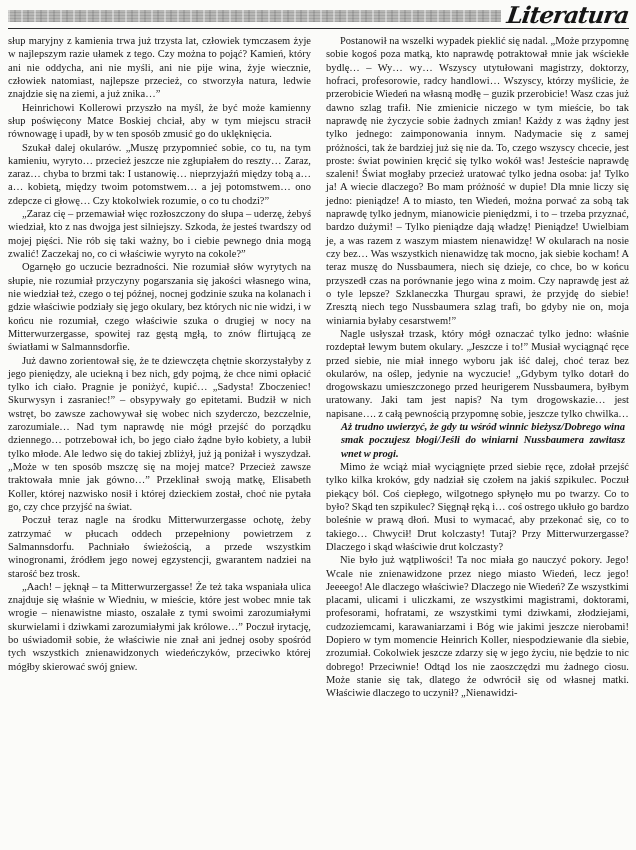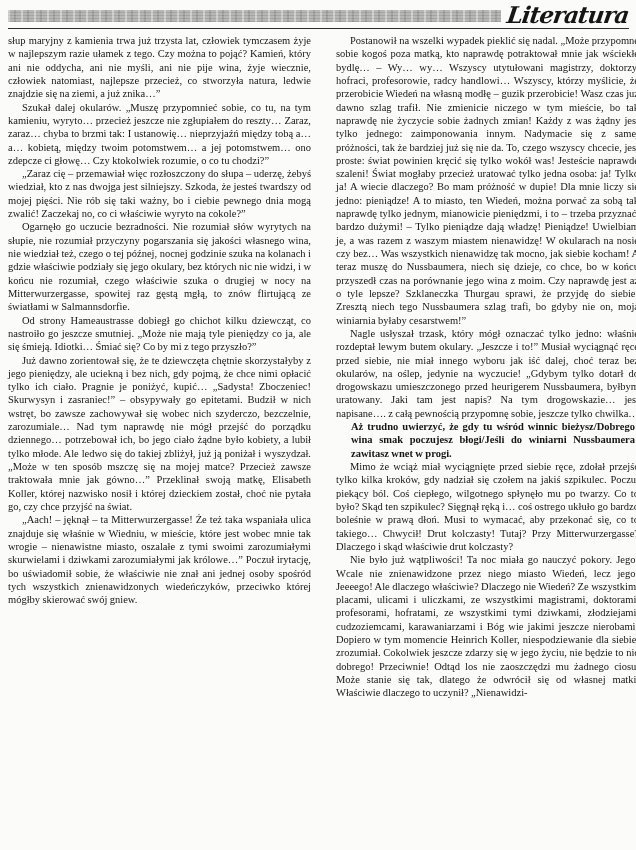--- a/index.html
+++ b/index.html
@@ -49,65 +49,67 @@
     white-space: nowrap;
   }
   .header-rule {
     border: 0;
     border-top: 1.6px solid #2c2c2c;
     margin: 3px 0 0 0;
   }
   
   .columns {
     display: flex;
-    gap: 25px;
+    gap: 15px;
     margin-top: 5px;
   }
   .col {
     width: 303px;
     flex: 0 0 303px;
   }
   .col p {
     margin: 0;
     font-size: 10.5px;
     line-height: 13.32px;
     text-align: justify;
     hyphens: auto;
     -webkit-hyphens: auto;
     word-spacing: -0.2px;
   }
   .col p.indent { text-indent: 14px; }
   .col p.noindent { text-indent: 0; }
   .col p.verse {
     font-weight: 700;
+    font-style: italic;
     text-indent: 0;
     padding-left: 15px;
     padding-right: 4px;
   }
 </style>
 </head>
 <body>
 
 <div class="page">
 
   <header class="masthead-row">
     <div class="masthead-bar"></div>
     <div class="masthead-title">Literatura</div>
   </header>
 
   <hr class="header-rule">
 
   <main class="columns">
     <section class="col">
         <p class="noindent">słup maryjny z kamienia trwa już trzysta lat, człowiek tymczasem żyje w najlepszym razie ułamek z tego. Czy można to pojąć? Kamień, który ani nie oddycha, ani nie myśli, ani nie pije wina, żyje wiecznie, człowiek natomiast, najlepsze przecież, co stworzyła natura, ledwie znajdzie się na ziemi, a już znika…”</p>
+        <p class="indent">Heinrichowi Kollerowi przyszło na myśl, że być może kamienny słup poświęcony Matce Boskiej chciał, aby w tym miejscu stracił równowagę i upadł, by w ten sposób zmusić go do uklęknięcia.</p>
         <p class="indent">Szukał dalej okularów. „Muszę przypomnieć sobie, co tu, na tym kamieniu, wyryto… przecież jeszcze nie zgłupiałem do reszty… Zaraz, zaraz… chyba to brzmi tak: I ustanowię… nieprzyjaźń między tobą a… a… kobietą, między twoim potomstwem… a jej potomstwem… ono zdepcze ci głowę… Czy ktokolwiek rozumie, o co tu chodzi?”</p>
         <p class="indent">„Zaraz cię – przemawiał więc rozłoszczony do słupa – uderzę, żebyś wiedział, kto z nas dwojga jest silniejszy. Szkoda, że jesteś twardszy od mojej pięści. Nie rób się taki ważny, bo i ciebie pewnego dnia mogą zwalić! Zaczekaj no, co ci właściwie wyryto na cokole?”</p>
         <p class="indent">Ogarnęło go uczucie bezradności. Nie rozumiał słów wyrytych na słupie, nie rozumiał przyczyny pogarszania się jakości własnego wina, nie wiedział też, czego o tej późnej, nocnej godzinie szuka na kolanach i gdzie właściwie podziały się jego okulary, bez których nic nie widzi, i w końcu nie rozumiał, czego właściwie szuka o drugiej w nocy na Mitterwurzergasse, spowitej raz gęstą mgłą, to znów flirtującą ze światłami w Salmannsdorfie.</p>
-        <p class="indent">Od strony Hameaustrasse dobiegł go chichot kilku dziewcząt, co nastroiło go jeszcze smutniej. „Może nie mają tyle pieniędzy co ja, ale się śmieją. Idiotki… Śmiać się? Co by mi z tego przyszło?”</p>
         <p class="indent">Już dawno zorientował się, że te dziewczęta chętnie skorzystałyby z jego pieniędzy, ale uciekną i bez nich, gdy pojmą, że chce nimi opłacić tylko ich ciało. Pragnie je poniżyć, kupić… „Sadysta! Zboczeniec! Skurwysyn i zasraniec!” – obsypywały go epitetami. Budził w nich wstręt, bo zawsze zachowywał się wobec nich szyderczo, bezczelnie, zarozumiale… Nad tym naprawdę nie mógł przejść do porządku dziennego… potrzebował ich, bo jego ciało żądne było kobiety, a lubił tylko młode. Ale ledwo się do takiej zbliżył, już ją poniżał i wyszydzał. „Może w ten sposób mszczę się na mojej matce? Przecież zawsze traktowała mnie jak gówno…” Przeklinał swoją matkę, Elisabeth Koller, której nazwisko nosił i której dzieckiem został, choć nie pytała go, czy chce przyjść na świat.</p>
+        <p class="indent">Poczuł teraz nagle na środku Mitterwurzergasse ochotę, żeby zatrzymać w płucach oddech przepełniony powietrzem z Salmannsdorfu. Pachniało świeżością, a przede wszystkim winogronami, źródłem jego nowej egzystencji, gwarantem nadziei na starość bez trosk.</p>
         <p class="indent">„Aach! – jęknął – ta Mitterwurzergasse! Że też taka wspaniała ulica znajduje się właśnie w Wiedniu, w mieście, które jest wobec mnie tak wrogie – nienawistne miasto, oszalałe z tymi swoimi zarozumiałymi skurwielami i dziwkami zarozumiałymi jak królowe…” Poczuł irytację, bo uświadomił sobie, że właściwie nie znał ani jednej osoby spośród tych wszystkich znienawidzonych wiedeńczyków, przeciwko której mógłby skierować swój gniew.</p>
       </section>
     <section class="col">
         <p class="indent">Postanowił na wszelki wypadek pieklić się nadal. „Może przypomnę sobie kogoś poza matką, kto naprawdę potraktował mnie jak wściekłe bydlę… – Wy… wy… Wszyscy utytułowani magistrzy, doktorzy, hofraci, profesorowie, radcy handlowi… Wszyscy, którzy myślicie, że przerobicie Wiedeń na własną modłę – guzik przerobicie! Wasz czas już dawno szlag trafił. Nie zmienicie niczego w tym mieście, bo tak naprawdę nie życzycie sobie żadnych zmian! Każdy z was żądny jest tylko jednego: zaimponowania innym. Nadymacie się z samej próżności, tak że bardziej już się nie da. To, czego wszyscy chcecie, jest proste: świat powinien kręcić się tylko wokół was! Jesteście naprawdę szaleni! Świat mogłaby przecież uratować tylko jedna osoba: ja! Tylko ja! A wiecie dlaczego? Bo mam próżność w dupie! Dla mnie liczy się jedno: pieniądze! A to miasto, ten Wiedeń, można porwać za sobą tak naprawdę tylko jednym, mianowicie pieniędzmi, i to – trzeba przyznać, bardzo dużymi! – Tylko pieniądze dają władzę! Pieniądze! Uwielbiam je, a was razem z waszym miastem nienawidzę! W okularach na nosie czy bez… Was wszystkich nienawidzę tak mocno, jak siebie kocham! A teraz muszę do Nussbaumera, niech się dzieje, co chce, bo w końcu przyszedł czas na porównanie jego wina z moim. Czy naprawdę jest aż o tyle lepsze? Szklaneczka Thurgau sprawi, że przyjdę do siebie! Zresztą niech tego Nussbaumera szlag trafi, bo gdyby nie on, moja winiarnia byłaby cesarstwem!”</p>
         <p class="indent">Nagle usłyszał trzask, który mógł oznaczać tylko jedno: właśnie rozdeptał lewym butem okulary. „Jeszcze i to!” Musiał wyciągnąć ręce przed siebie, nie miał innego wyboru jak iść dalej, choć teraz bez okularów, na oślep, jedynie na wyczucie! „Gdybym tylko dotarł do drogowskazu umieszczonego przed heurigerem Nussbaumera, byłbym uratowany. Jaki tam jest napis? Na tym drogowskazie… jest napisane…. z całą pewnością przypomnę sobie, jeszcze tylko chwilka…</p>
         <p class="noindent verse">Aż trudno uwierzyć, że gdy tu wśród winnic bieżysz/Dobrego wina smak poczujesz błogi/Jeśli do winiarni Nussbaumera zawitasz wnet w progi.</p>
         <p class="indent">Mimo że wciąż miał wyciągnięte przed siebie ręce, zdołał przejść tylko kilka kroków, gdy nadział się czołem na jakiś szpikulec. Poczuł piekący ból. Coś ciepłego, wilgotnego spłynęło mu po twarzy. Co to było? Skąd ten szpikulec? Sięgnął ręką i… coś ostrego ukłuło go bardzo boleśnie w prawą dłoń. Musi to wymacać, aby przekonać się, co to takiego… Chwycił! Drut kolczasty! Tutaj? Przy Mitterwurzergasse? Dlaczego i skąd właściwie drut kolczasty?</p>
         <p class="indent">Nie było już wątpliwości! Ta noc miała go nauczyć pokory. Jego! Wcale nie znienawidzone przez niego miasto Wiedeń, lecz jego! Jeeeego! Ale dlaczego właściwie? Dlaczego nie Wiedeń? Ze wszystkimi placami, ulicami i uliczkami, ze wszystkimi magistrami, doktorami, profesorami, hofratami, ze wszystkimi tymi dziwkami, złodziejami, cudzoziemcami, karawaniarzami i Bóg wie jakimi jeszcze nierobami! Dopiero w tym momencie Heinrich Koller, niespodziewanie dla siebie, zrozumiał. Cokolwiek jeszcze zdarzy się w jego życiu, nie będzie to nic dobrego! Przeciwnie! Odtąd los nie zaoszczędzi mu żadnego ciosu. Może stanie się tak, dlatego że odwrócił się od własnej matki. Właściwie dlaczego to uczynił? „Nienawidzi-</p>
       </section>
   </main>

